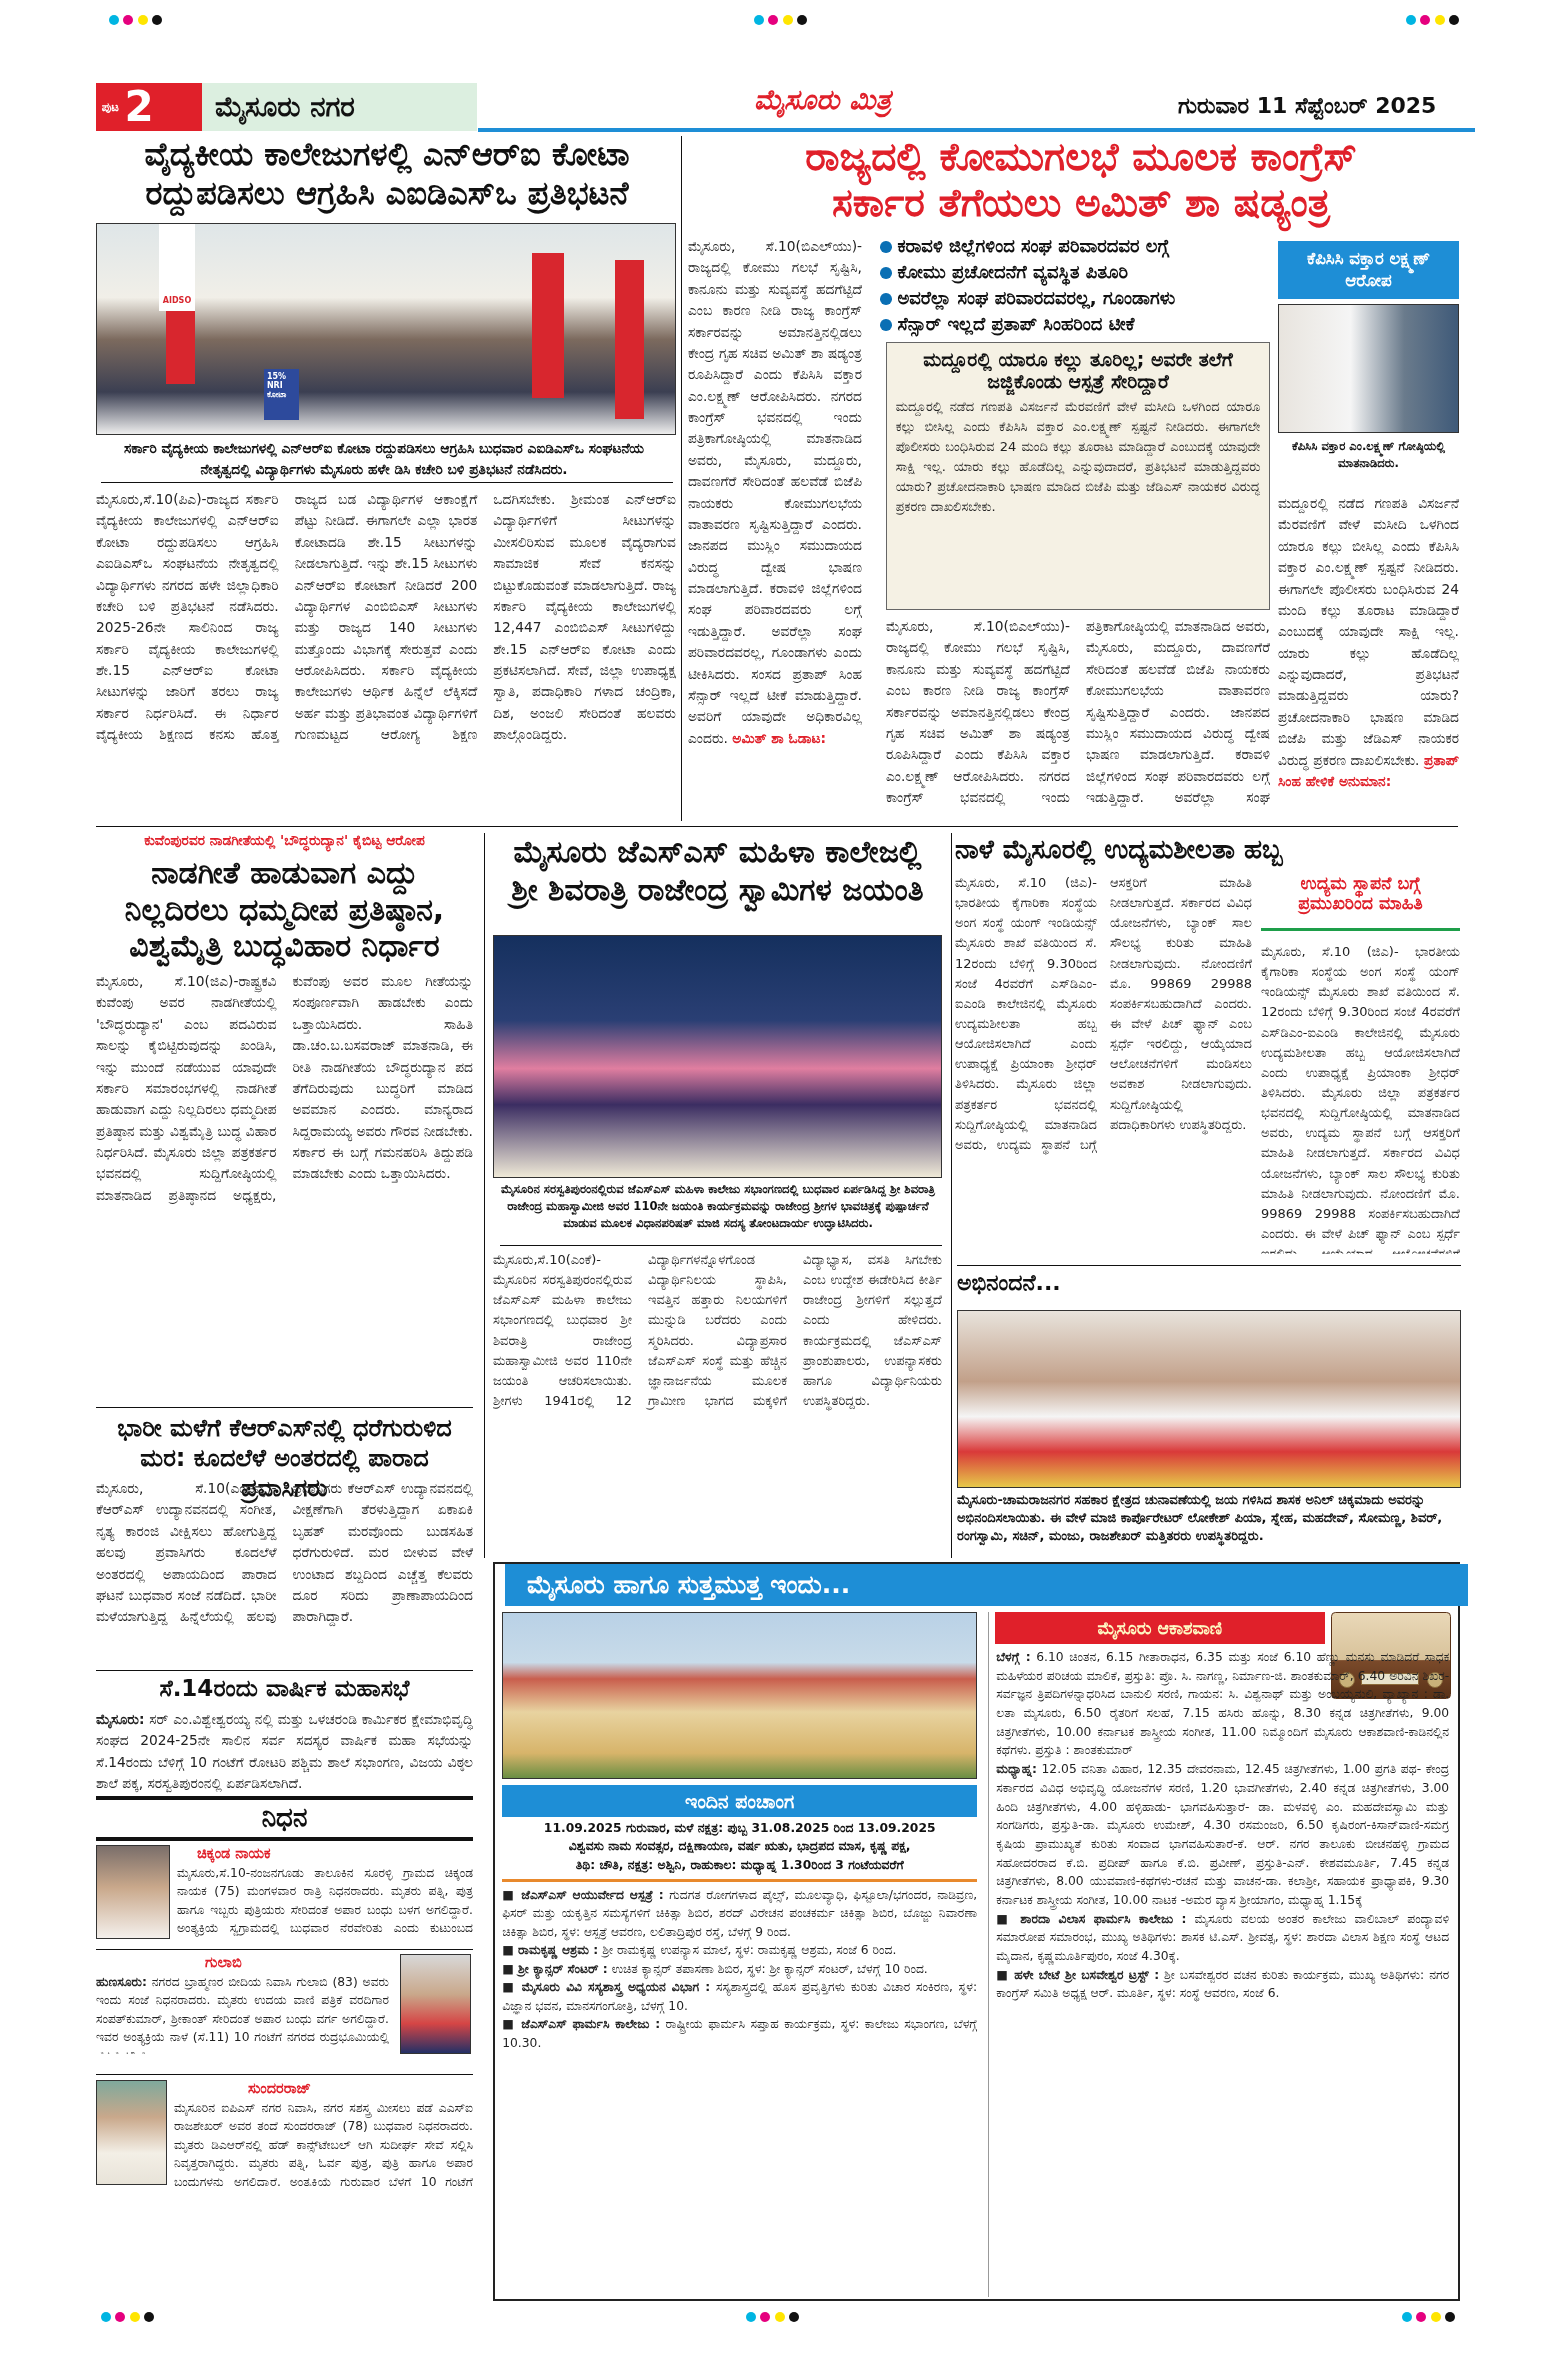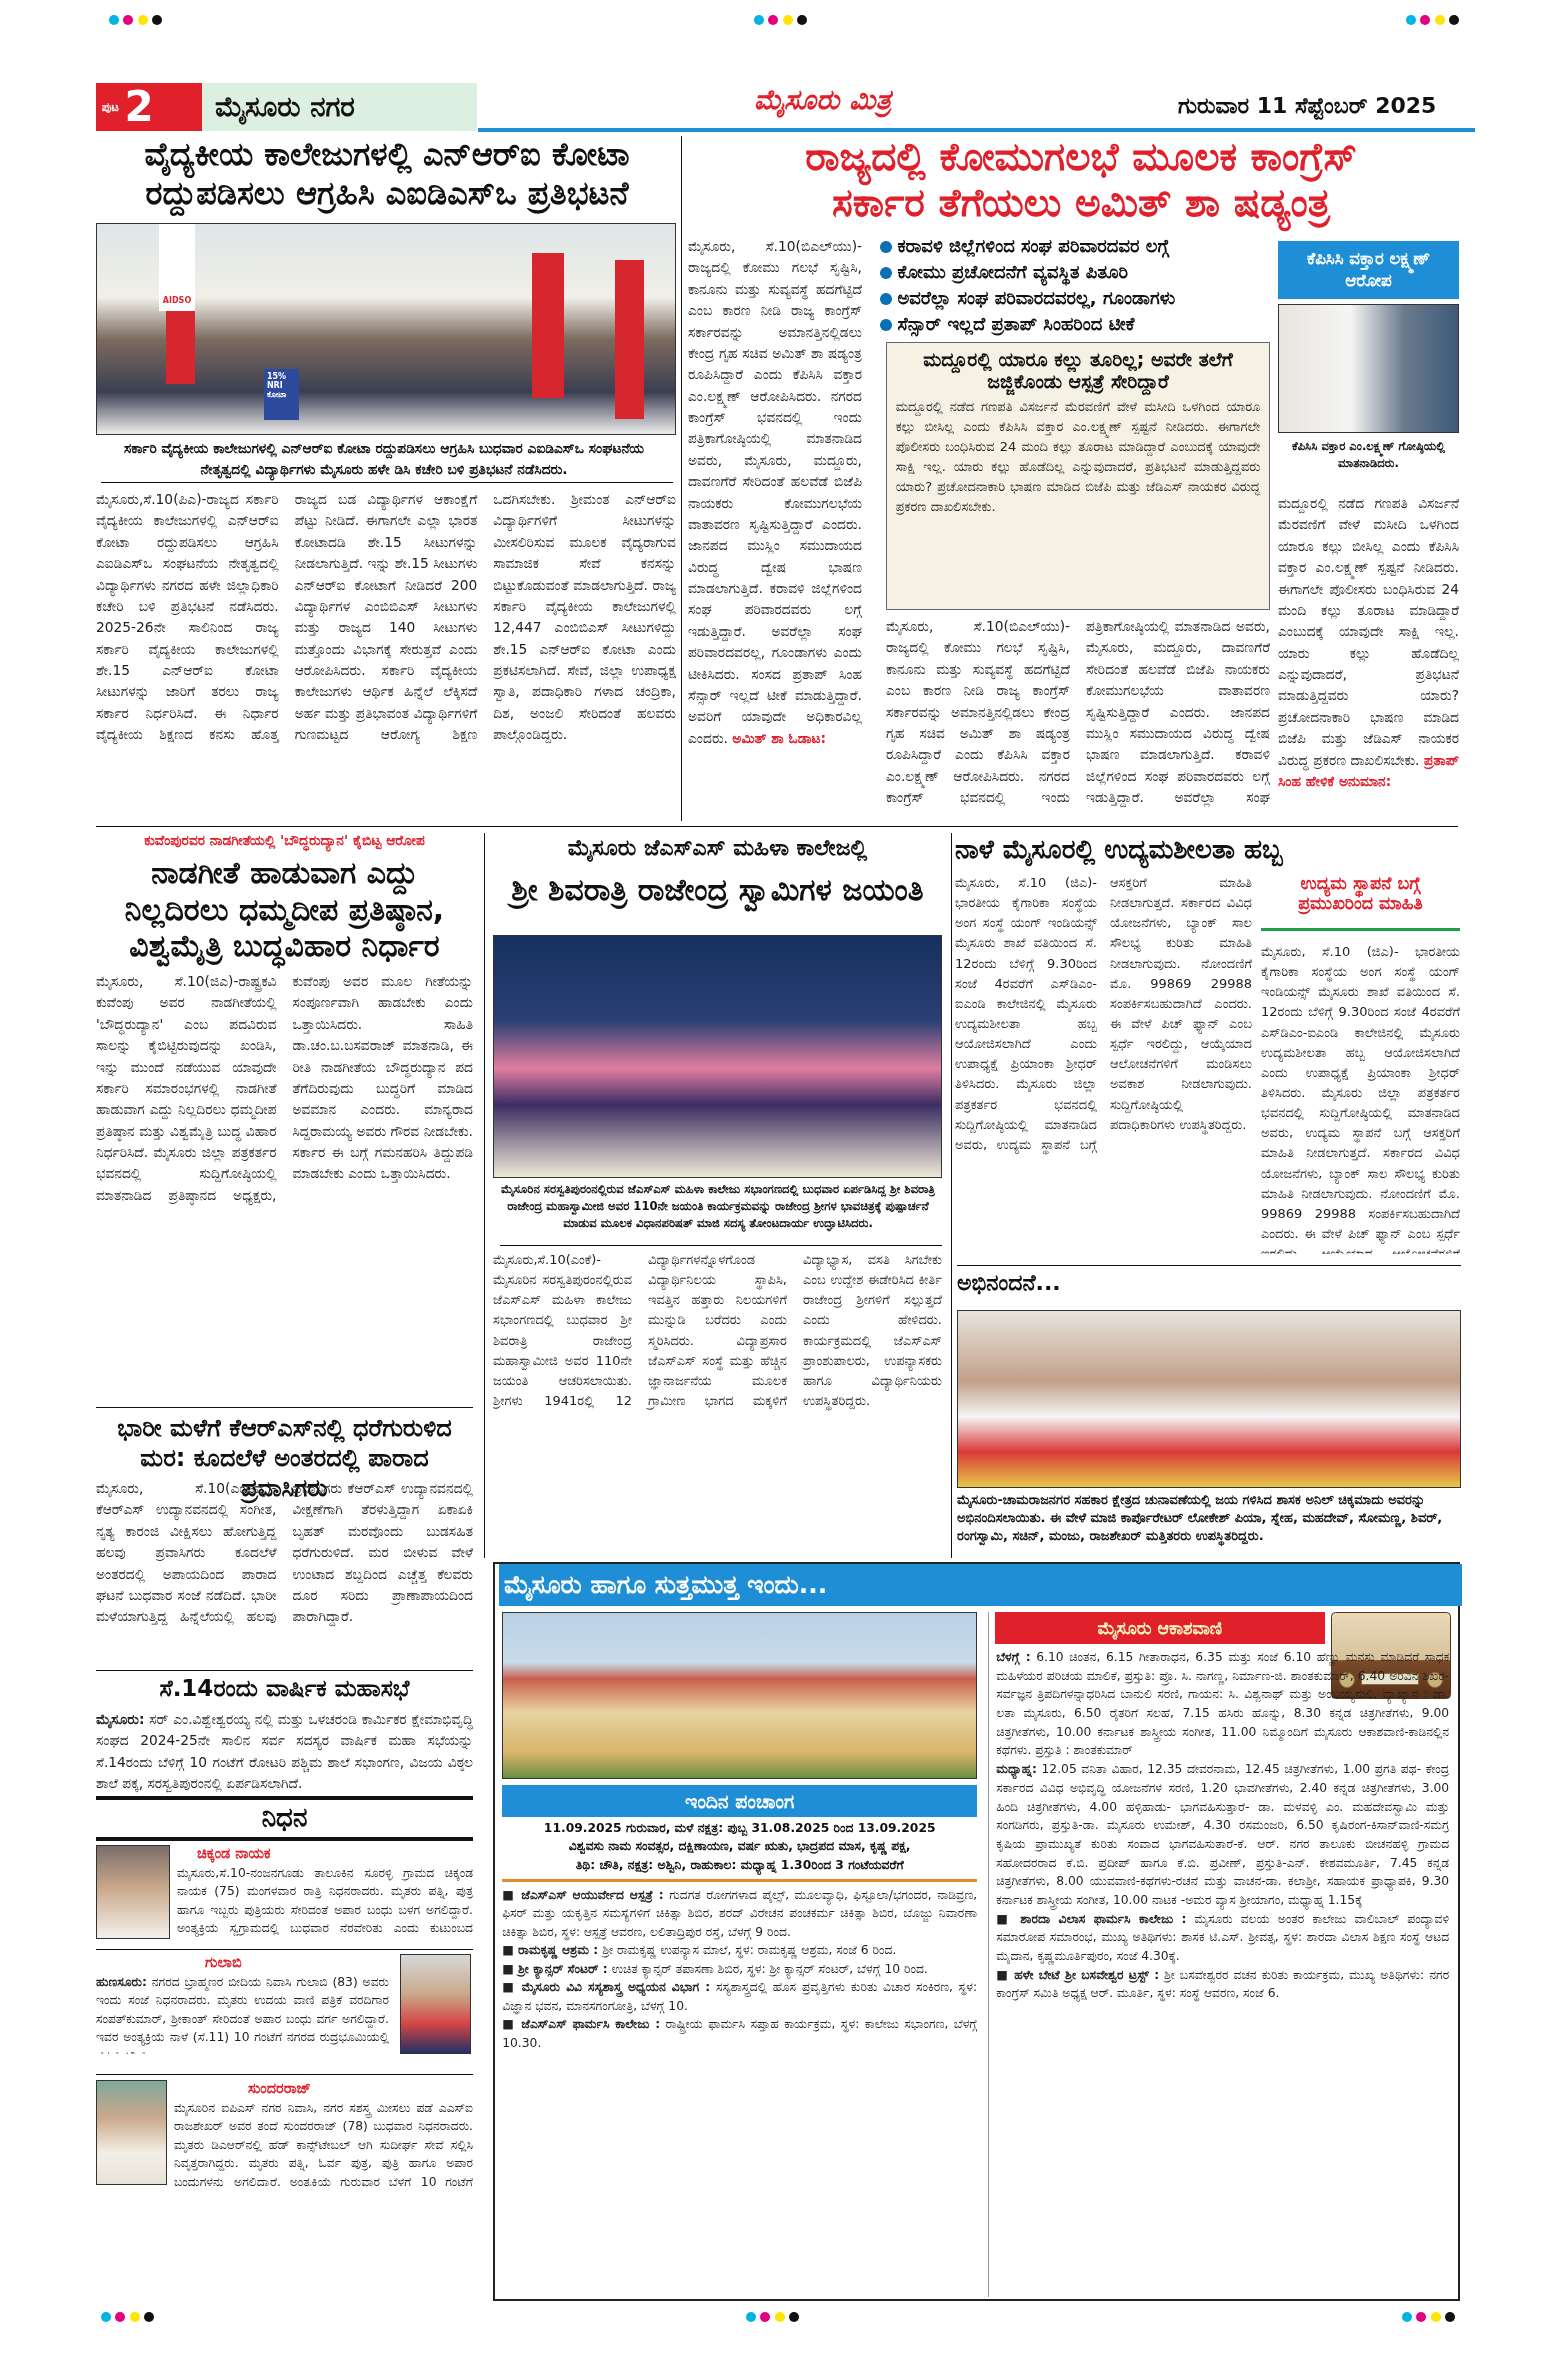--- a/index.html
+++ b/index.html
@@ -152,21 +152,21 @@
   <div class="abs" style="left:96px;top:2080px;width:377px;height:123px">
     <div class="photo" style="position:absolute;left:0;top:0;width:71px;height:105px;background:linear-gradient(180deg,#7fa99c 0%,#c9a88b 35%,#f3efe6 70%,#e8e3d8 100%)"></div>
     <h4 class="red" style="position:absolute;left:152px;top:0;font-size:14.5px;font-weight:bold">ಸುಂದರರಾಜ್</h4>
     <p class="body" style="position:absolute;left:78px;top:19px;width:299px;height:87px;font-size:12.3px;line-height:1.5">ಮೈಸೂರಿನ ಐಪಿಎಸ್ ನಗರ ನಿವಾಸಿ, ನಗರ ಸಶಸ್ತ್ರ ಮೀಸಲು ಪಡೆ ಎಎಸ್‌ಐ ರಾಜಶೇಖರ್ ಅವರ ತಂದೆ ಸುಂದರರಾಜ್ (78) ಬುಧವಾರ ನಿಧನರಾದರು. ಮೃತರು ಡಿಎಆರ್‌ನಲ್ಲಿ ಹೆಡ್ ಕಾನ್ಸ್‌ಟೇಬಲ್ ಆಗಿ ಸುದೀರ್ಘ ಸೇವೆ ಸಲ್ಲಿಸಿ ನಿವೃತ್ತರಾಗಿದ್ದರು. ಮೃತರು ಪತ್ನಿ, ಓರ್ವ ಪುತ್ರ, ಪುತ್ರಿ ಹಾಗೂ ಅಪಾರ ಬಂಧುಗಳನ್ನು ಅಗಲಿದ್ದಾರೆ. ಅಂತ್ಯಕ್ರಿಯೆ ಗುರುವಾರ ಬೆಳಗ್ಗೆ 10 ಗಂಟೆಗೆ ಚಾಮುಂಡಿಬೆಟ್ಟ ತಪ್ಪಲಿನ ಹಿಂದೂ ರುದ್ರಭೂಮಿಯಲ್ಲಿ ನಡೆಯಲಿದೆ ಎಂದು ಕುಟುಂಬದ ಮೂಲಗಳು ತಿಳಿಸಿವೆ.</p>
   </div>
 </section>
 
 <div class="rule" style="left:484px;top:833px;width:1.4px;height:725px"></div>
 
 <section>
-  <h2 class="abs hl" style="left:489px;top:835px;width:457px;font-size:22px">ಮೈಸೂರು ಜೆಎಸ್‌ಎಸ್ ಮಹಿಳಾ ಕಾಲೇಜಲ್ಲಿ</h2>
+  <h2 class="abs hl" style="left:489px;top:835px;width:457px;font-size:30px">ಮೈಸೂರು ಜೆಎಸ್‌ಎಸ್ ಮಹಿಳಾ ಕಾಲೇಜಲ್ಲಿ</h2>
   <h2 class="abs hl" style="left:489px;top:873px;width:457px;font-size:30px">ಶ್ರೀ ಶಿವರಾತ್ರಿ ರಾಜೇಂದ್ರ ಸ್ವಾಮಿಗಳ ಜಯಂತಿ</h2>
   <div class="abs photo" style="left:493px;top:935px;width:449px;height:243px;background:linear-gradient(180deg,#15305e 0%,#2a3f74 35%,#e07ea0 55%,#3b2d62 70%,#efe9d7 100%)"></div>
   <p class="abs caption" style="left:494px;top:1181px;width:448px;font-size:11.6px;line-height:1.45">ಮೈಸೂರಿನ ಸರಸ್ವತಿಪುರಂನಲ್ಲಿರುವ ಜೆಎಸ್‌ಎಸ್ ಮಹಿಳಾ ಕಾಲೇಜು ಸಭಾಂಗಣದಲ್ಲಿ ಬುಧವಾರ ಏರ್ಪಡಿಸಿದ್ದ ಶ್ರೀ ಶಿವರಾತ್ರಿ ರಾಜೇಂದ್ರ ಮಹಾಸ್ವಾಮೀಜಿ ಅವರ 110ನೇ ಜಯಂತಿ ಕಾರ್ಯಕ್ರಮವನ್ನು ರಾಜೇಂದ್ರ ಶ್ರೀಗಳ ಭಾವಚಿತ್ರಕ್ಕೆ ಪುಷ್ಪಾರ್ಚನೆ ಮಾಡುವ ಮೂಲಕ ವಿಧಾನಪರಿಷತ್ ಮಾಜಿ ಸದಸ್ಯ ತೋಂಟದಾರ್ಯ ಉದ್ಘಾಟಿಸಿದರು.</p>
   <div class="rule" style="left:500px;top:1245px;width:442px;height:0.7px"></div>
   <div class="abs body cols3" style="left:493px;top:1250px;width:449px;height:297px;font-size:13px">ಮೈಸೂರು,ಸೆ.10(ಎಂಕೆ)- ಮೈಸೂರಿನ ಸರಸ್ವತಿಪುರಂನಲ್ಲಿರುವ ಜೆಎಸ್‌ಎಸ್ ಮಹಿಳಾ ಕಾಲೇಜು ಸಭಾಂಗಣದಲ್ಲಿ ಬುಧವಾರ ಶ್ರೀ ಶಿವರಾತ್ರಿ ರಾಜೇಂದ್ರ ಮಹಾಸ್ವಾಮೀಜಿ ಅವರ 110ನೇ ಜಯಂತಿ ಆಚರಿಸಲಾಯಿತು. ಶ್ರೀಗಳು 1941ರಲ್ಲಿ 12 ವಿದ್ಯಾರ್ಥಿಗಳನ್ನೊಳಗೊಂಡ ವಿದ್ಯಾರ್ಥಿನಿಲಯ ಸ್ಥಾಪಿಸಿ, ಇವತ್ತಿನ ಹತ್ತಾರು ನಿಲಯಗಳಿಗೆ ಮುನ್ನುಡಿ ಬರೆದರು ಎಂದು ಸ್ಮರಿಸಿದರು. ವಿದ್ಯಾಪ್ರಸಾರ ಜೆಎಸ್‌ಎಸ್ ಸಂಸ್ಥೆ ಮತ್ತು ಹೆಚ್ಚಿನ ಜ್ಞಾನಾರ್ಜನೆಯ ಮೂಲಕ ಗ್ರಾಮೀಣ ಭಾಗದ ಮಕ್ಕಳಿಗೆ ವಿದ್ಯಾಭ್ಯಾಸ, ವಸತಿ ಸಿಗಬೇಕು ಎಂಬ ಉದ್ದೇಶ ಈಡೇರಿಸಿದ ಕೀರ್ತಿ ರಾಜೇಂದ್ರ ಶ್ರೀಗಳಿಗೆ ಸಲ್ಲುತ್ತದೆ ಎಂದು ಹೇಳಿದರು. ಕಾರ್ಯಕ್ರಮದಲ್ಲಿ ಜೆಎಸ್‌ಎಸ್ ಪ್ರಾಂಶುಪಾಲರು, ಉಪನ್ಯಾಸಕರು ಹಾಗೂ ವಿದ್ಯಾರ್ಥಿನಿಯರು ಉಪಸ್ಥಿತರಿದ್ದರು.</div>
 </section>
 
 <div class="rule" style="left:951px;top:833px;width:1.4px;height:725px"></div>
 
 <section>
@@ -184,21 +184,21 @@
 
 <div class="rule" style="left:957px;top:1265px;width:504px;height:1.4px"></div>
 
 <section>
   <h2 class="abs" style="left:957px;top:1270px;font-size:22px;font-weight:bold">ಅಭಿನಂದನೆ...</h2>
   <div class="abs photo" style="left:957px;top:1310px;width:504px;height:178px;background:linear-gradient(180deg,#e8e3dc 0%,#c2a089 40%,#f5f5f5 60%,#d93939 80%,#e6c84a 100%)"></div>
   <p class="abs caption" style="left:957px;top:1491px;width:504px;font-size:13px;line-height:1.4;text-align:left">ಮೈಸೂರು-ಚಾಮರಾಜನಗರ ಸಹಕಾರ ಕ್ಷೇತ್ರದ ಚುನಾವಣೆಯಲ್ಲಿ ಜಯ ಗಳಿಸಿದ ಶಾಸಕ ಅನಿಲ್ ಚಿಕ್ಕಮಾದು ಅವರನ್ನು ಅಭಿನಂದಿಸಲಾಯಿತು. ಈ ವೇಳೆ ಮಾಜಿ ಕಾರ್ಪೊರೇಟರ್ ಲೋಕೇಶ್ ಪಿಯಾ, ಸ್ನೇಹ, ಮಹದೇವ್, ಸೋಮಣ್ಣ, ಶಿವರ್, ರಂಗಸ್ವಾಮಿ, ಸಚಿನ್, ಮಂಜು, ರಾಜಶೇಖರ್ ಮತ್ತಿತರರು ಉಪಸ್ಥಿತರಿದ್ದರು.</p>
 </section>
 
 <section class="abs" style="left:493px;top:1562px;width:967px;height:739px;border:2.9px solid #222">
-  <div style="position:absolute;left:4px;top:0;width:100%;height:42px;background:#1e8ed6;padding:0 5px;display:flex;align-items:center">
+  <div style="position:absolute;left:10px;top:0;width:100%;height:42px;background:#1e8ed6;padding:0 22px;display:flex;align-items:center">
     <span style="color:#fff;font-size:25px;font-weight:bold">ಮೈಸೂರು ಹಾಗೂ ಸುತ್ತಮುತ್ತ ಇಂದು...</span>
   </div>
 
   <div class="photo" style="position:absolute;left:7.2px;top:48px;width:475px;height:167px;background:linear-gradient(180deg,#b9d1e6 0%,#c8dbe9 30%,#c95e4d 40%,#e8d3a0 60%,#d7b46a 85%,#6a8e43 100%)"></div>
 
   <div style="position:absolute;left:7.2px;top:221px;width:475px;height:32px;background:#1e8ed6;display:flex;align-items:center;justify-content:center">
     <span style="color:#fff;font-size:19px;font-weight:bold">ಇಂದಿನ ಪಂಚಾಂಗ</span>
   </div>
   <div style="position:absolute;left:7.2px;top:255px;width:475px;text-align:center;font-size:12.3px;font-weight:bold;line-height:1.5">
     <div>11.09.2025 ಗುರುವಾರ, ಮಳೆ ನಕ್ಷತ್ರ: ಪುಬ್ಬ 31.08.2025 ರಿಂದ 13.09.2025</div>

